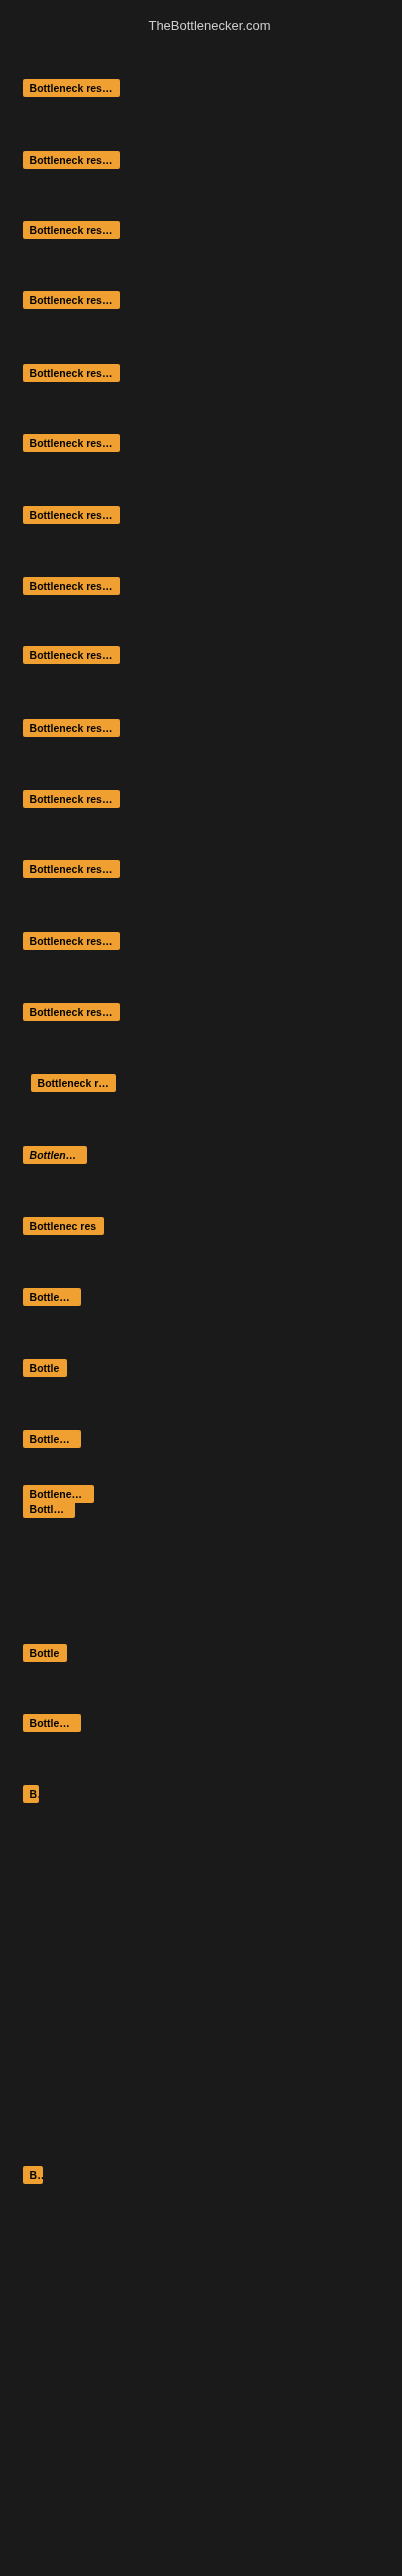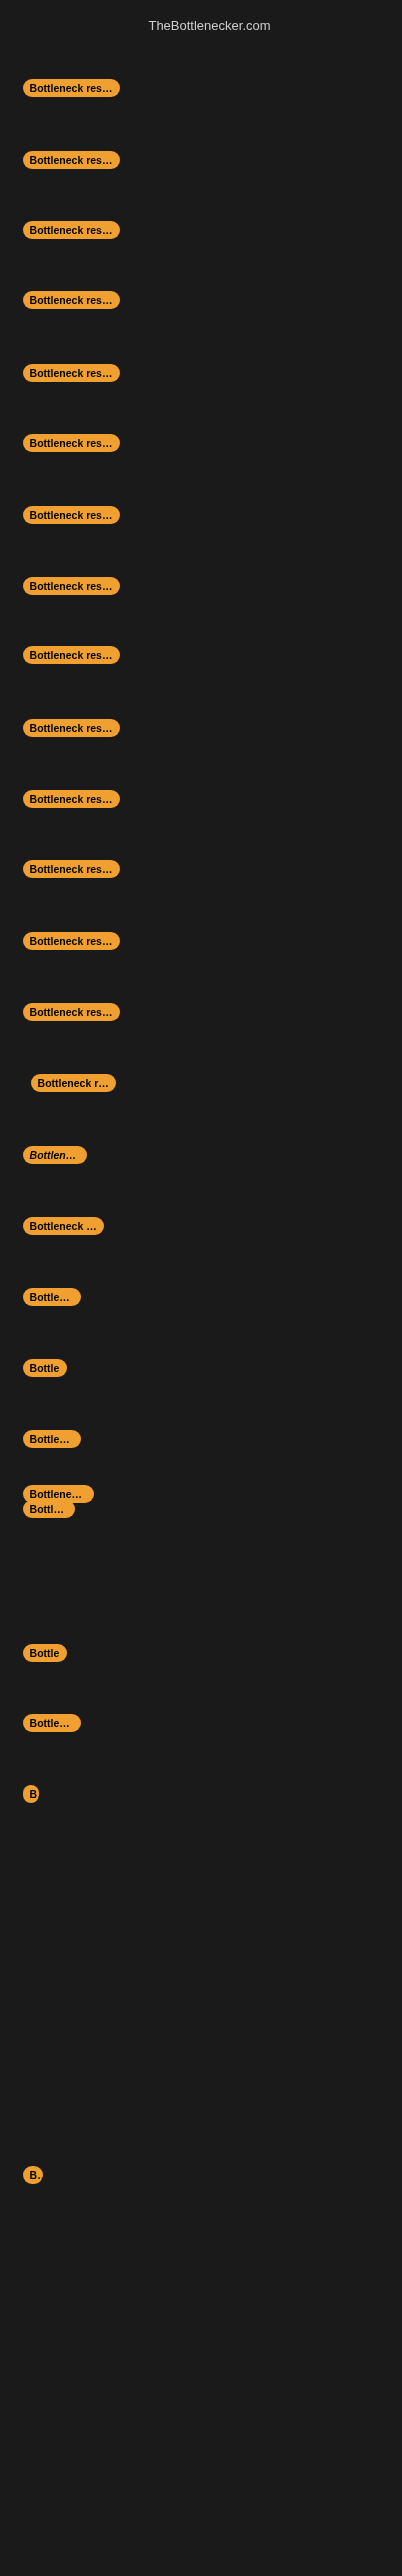--- a/index.html
+++ b/index.html
@@ -23,21 +23,21 @@
       padding: 6.4px 0;
       background-color: #1a1a1a;
     }
 
     .bottleneck-badge {
       background-color: #f0a030;
       color: #000;
       font-size: 10.5px;
       font-weight: bold;
       padding: 3.2px 6.4px;
-      border-radius: 9px;
+      border-radius: 2px;
       white-space: nowrap;
       overflow: hidden;
       text-overflow: ellipsis;
     }
   </style>
 </head>
 <body>
 
 <div class="site-title">
   <span>TheBottlenecker.com</span>
@@ -86,21 +86,21 @@
     <div style="position: absolute; top: 946px; left: 0px; width: 100%; padding: 4.8px 3.2px;">
       <div class="bottleneck-badge" style="max-width: 97px; width: 97px;">Bottleneck result</div>
     </div>
     <div style="position: absolute; top: 1017px; left: 8px; width: 100%; padding: 4.8px 3.2px;">
       <div class="bottleneck-badge" style="max-width: 85px; width: 85px;">Bottleneck resu</div>
     </div>
     <div style="position: absolute; top: 1089px; left: 0px; width: 100%; padding: 4.8px 3.2px;">
       <div class="bottleneck-badge" style="max-width: 64px; width: 64px; font-style: italic;">Bottleneck</div>
     </div>
     <div style="position: absolute; top: 1160px; left: 0px; width: 100%; padding: 4.8px 3.2px;">
-      <div class="bottleneck-badge" style="max-width: 81px; width: 81px;">Bottleneck res</div>
+      <div class="bottleneck-badge" style="max-width: 81px; width: 81px;">Bottlenec res</div>
     </div>
     <div style="position: absolute; top: 1231px; left: 0px; width: 100%; padding: 4.8px 3.2px;">
       <div class="bottleneck-badge" style="max-width: 58px; width: 58px;">Bottlenec</div>
     </div>
     <div style="position: absolute; top: 1302px; left: 0px; width: 100%; padding: 4.8px 3.2px;">
       <div class="bottleneck-badge" style="max-width: 44px; width: 44px;">Bottle</div>
     </div>
     <div style="position: absolute; top: 1373px; left: 0px; width: 100%; padding: 4.8px 3.2px;">
       <div class="bottleneck-badge" style="max-width: 58px; width: 58px;">Bottlenec</div>
     </div>

